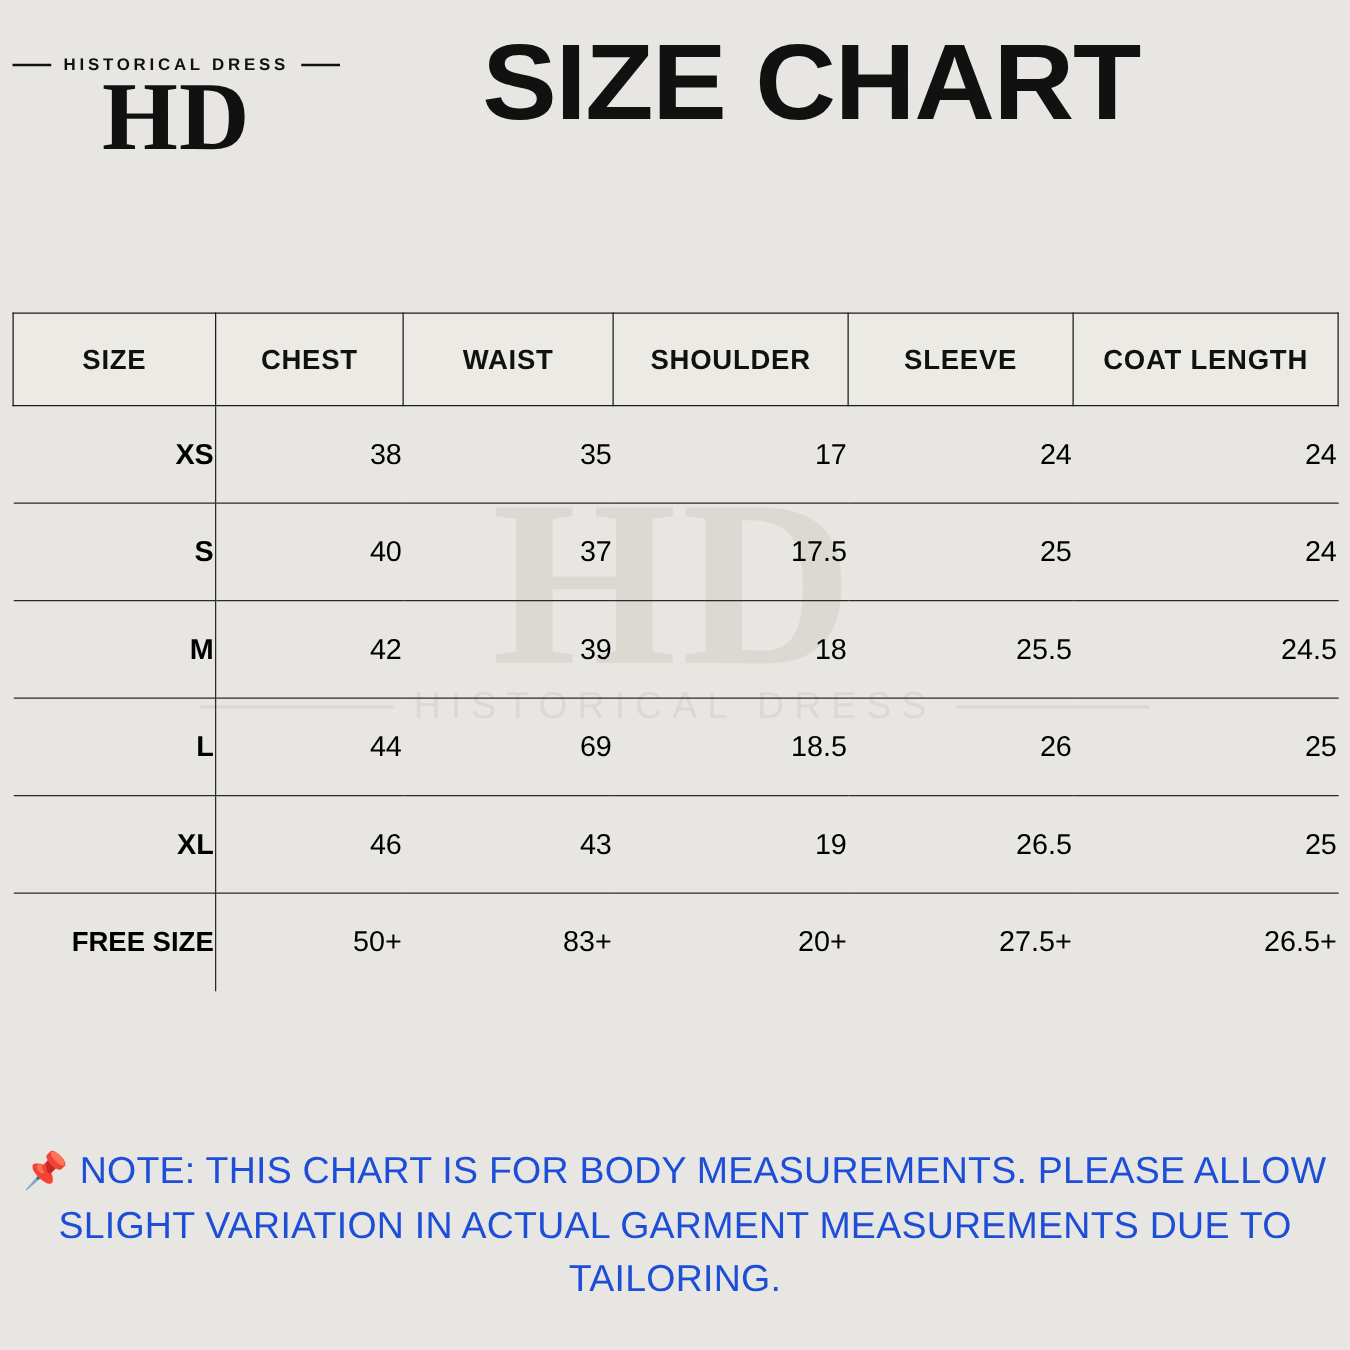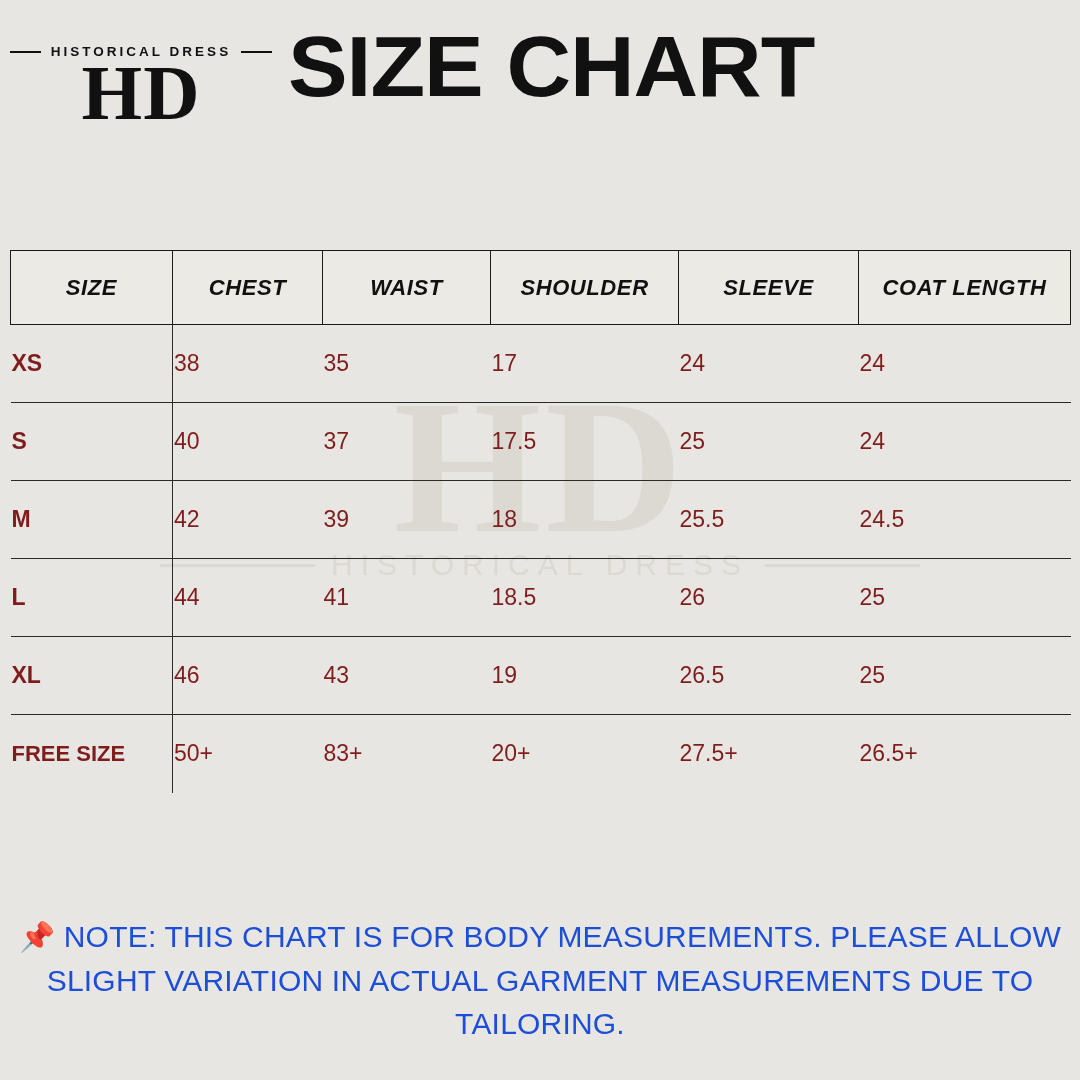--- a/index.html
+++ b/index.html
@@ -53,21 +53,21 @@
     line-height: 64px;
     letter-spacing: 1px;
     margin-top: 2px;
   }
 
   .title-block {
     position: absolute;
     left: 300px;
     top: 22px;
     width: 600px;
-    text-align: left;
+    text-align: right;
   }
   .title-main {
     font-family: "Liberation Sans", sans-serif;
     font-weight: 700;
     font-size: 86px;
     line-height: 88px;
     letter-spacing: -1px;
     color: #111;
     transform: scaleX(1.04);
     transform-origin: center;
@@ -98,27 +98,26 @@
   }
   thead th {
     border: 1px solid #1b1b1b;
     background: #eceae5;
     height: 74px;
     font-size: 22px;
     font-weight: 700;
     letter-spacing: 0.6px;
     color: #111;
     text-align: center;
-    font-style: italic;
   }
   tbody td {
     height: 78px;
     font-size: 23px;
-    color: #7f1d1d;
-    text-align: left;
+    color: #000000;
+    text-align: right;
     border-bottom: 1.5px solid #2a2a2a;
     background: transparent;
   }
   tbody td.sizecell {
     font-weight: 700;
     font-size: 23px;
     border-right: 1.5px solid #2a2a2a;
   }
   tbody tr:last-child td {
     border-bottom: none;
@@ -247,21 +246,21 @@
           <td class="sizecell">M</td>
           <td>42</td>
           <td>39</td>
           <td>18</td>
           <td>25.5</td>
           <td>24.5</td>
         </tr>
         <tr>
           <td class="sizecell">L</td>
           <td>44</td>
-          <td>41</td>
+          <td>69</td>
           <td>18.5</td>
           <td>26</td>
           <td>25</td>
         </tr>
         <tr>
           <td class="sizecell">XL</td>
           <td>46</td>
           <td>43</td>
           <td>19</td>
           <td>26.5</td>

